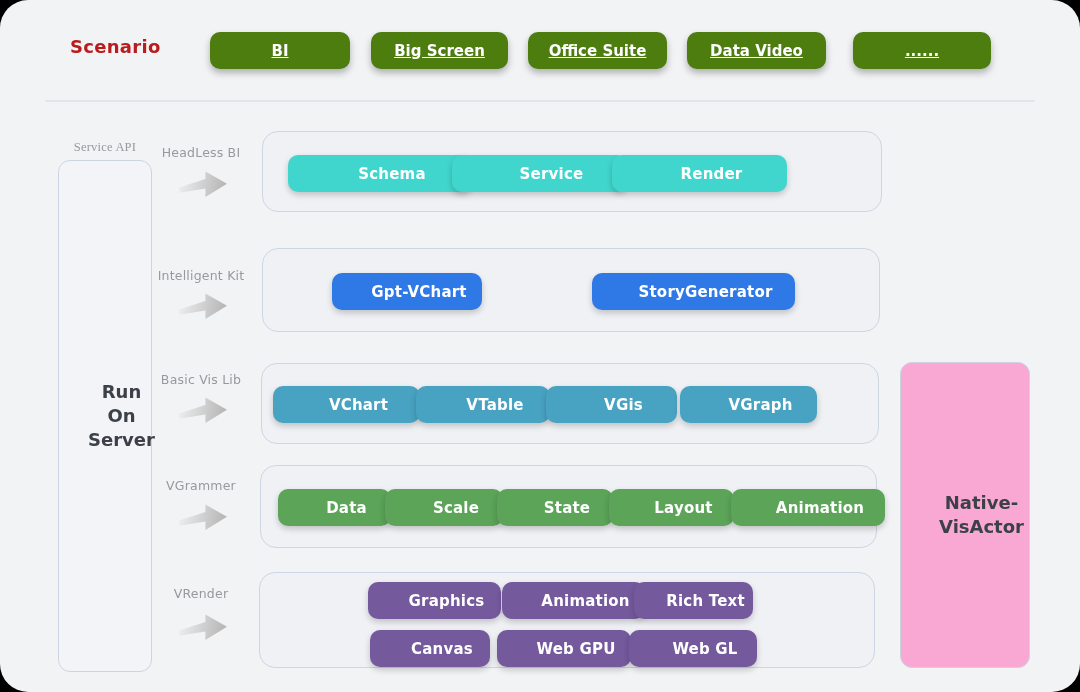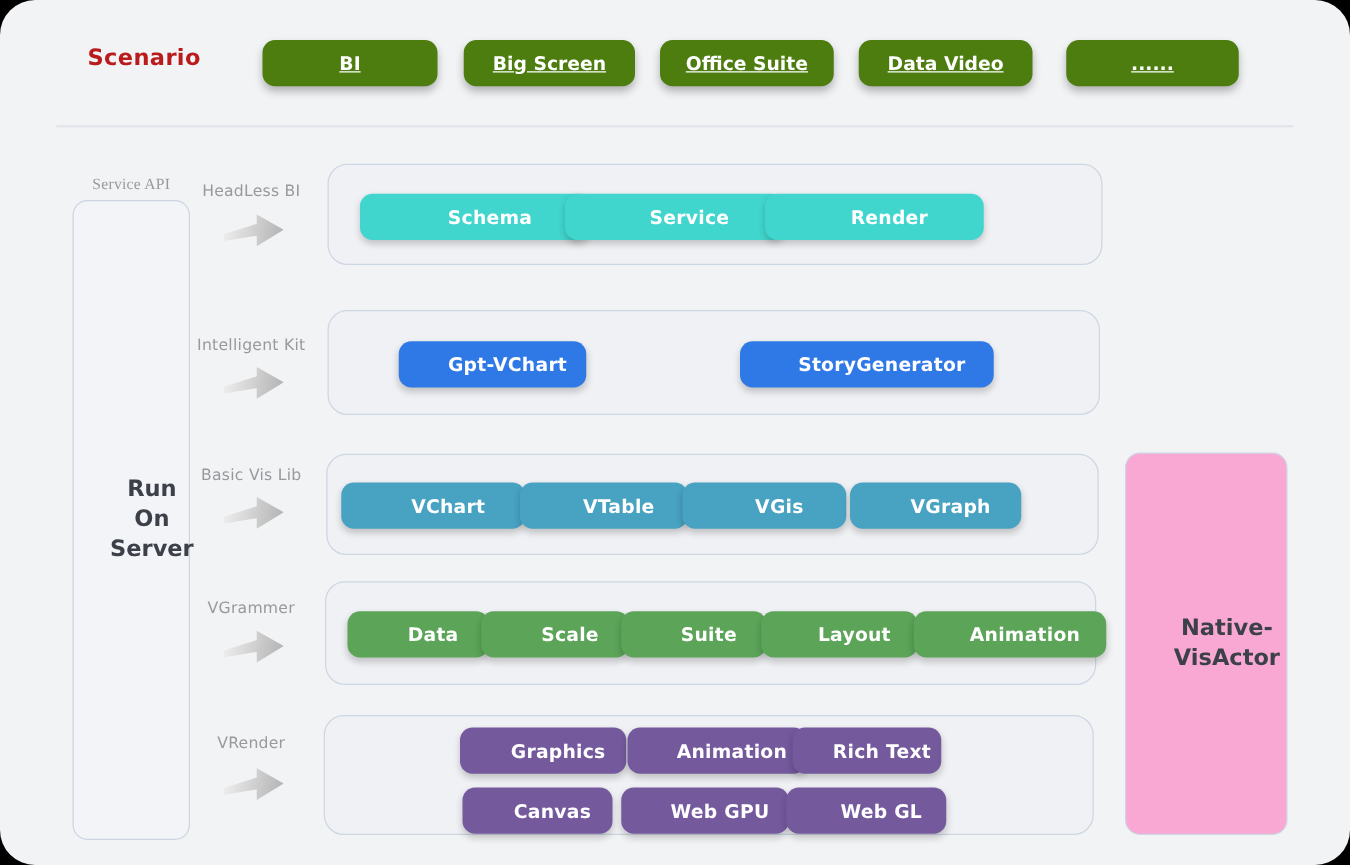--- a/index.html
+++ b/index.html
@@ -83,33 +83,33 @@
 
   <div class="gray-label" style="left:151px; top:586px;">VRender</div>
   <div class="arrow" style="left:179px; top:613px;"></div>
 
   <div class="outline-box" style="left:262px; top:131px; width:620px; height:81px;"></div>
   <div class="pill c-cyan" style="left:288px; top:155px; width:160px;">Schema</div>
   <div class="pill c-cyan" style="left:452px; top:155px; width:151px;">Service</div>
   <div class="pill c-cyan" style="left:612px; top:155px; width:151px;">Render</div>
 
   <div class="outline-box" style="left:262px; top:248px; width:618px; height:84px;"></div>
-  <div class="pill c-blue" style="left:319px; top:273px; width:126px;">Gpt-VChart</div>
+  <div class="pill c-blue" style="left:332px; top:273px; width:126px;">Gpt-VChart</div>
   <div class="pill c-blue" style="left:592px; top:273px; width:179px;">StoryGenerator</div>
 
   <div class="outline-box" style="left:261px; top:363px; width:618px; height:81px;"></div>
   <div class="pill c-teal" style="left:273px; top:386px; width:123px;">VChart</div>
   <div class="pill c-teal" style="left:416px; top:386px; width:110px;">VTable</div>
   <div class="pill c-teal" style="left:546px; top:386px; width:107px;">VGis</div>
   <div class="pill c-teal" style="left:680px; top:386px; width:113px;">VGraph</div>
 
   <div class="outline-box" style="left:260px; top:465px; width:617px; height:83px;"></div>
   <div class="pill c-green" style="left:278px; top:489px; width:89px;">Data</div>
   <div class="pill c-green" style="left:385px; top:489px; width:94px;">Scale</div>
-  <div class="pill c-green" style="left:497px; top:489px; width:92px;">Suite</div>
+  <div class="pill c-green" style="left:497px; top:489px; width:92px;">State</div>
   <div class="pill c-green" style="left:609px; top:489px; width:101px;">Layout</div>
   <div class="pill c-green" style="left:731px; top:489px; width:130px;">Animation</div>
 
   <div class="outline-box" style="left:259px; top:572px; width:616px; height:96px;"></div>
   <div class="pill c-purple" style="left:368px; top:582px; width:109px;">Graphics</div>
   <div class="pill c-purple" style="left:502px; top:582px; width:119px;">Animation</div>
   <div class="pill c-purple" style="left:634px; top:582px; width:95px;">Rich Text</div>
   <div class="pill c-purple" style="left:370px; top:630px; width:96px;">Canvas</div>
   <div class="pill c-purple" style="left:497px; top:630px; width:110px;">Web GPU</div>
   <div class="pill c-purple" style="left:629px; top:630px; width:104px;">Web GL</div>

